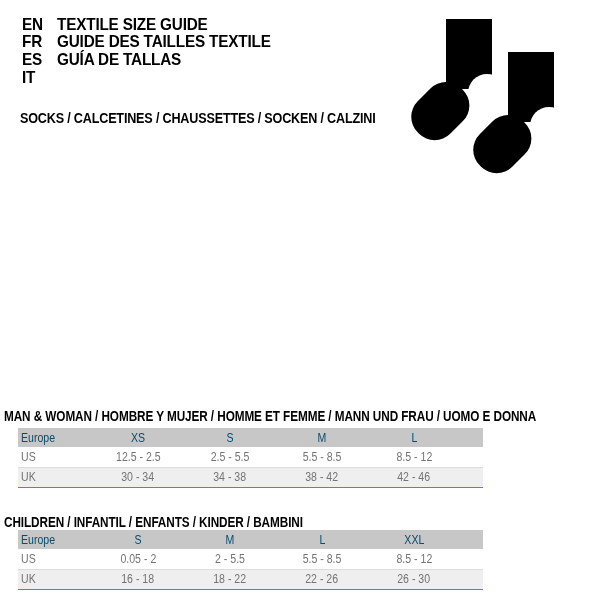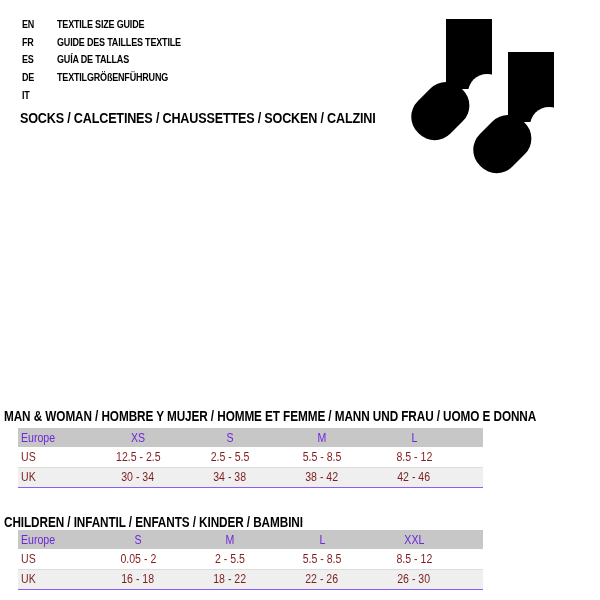--- a/index.html
+++ b/index.html
@@ -8,43 +8,43 @@
   .page { position:relative; width:600px; height:600px; background:#fff; overflow:hidden; }
 
   
   .cnd  { display:inline-block; transform:scaleX(0.9);  transform-origin:0 50%; white-space:nowrap; }
   .cndT { display:inline-block; transform:scaleX(0.84); transform-origin:0 50%; white-space:nowrap; }
   .cndC { display:inline-block; transform:scaleX(0.88); transform-origin:50% 50%; white-space:nowrap; }
   .cndL { display:inline-block; transform:scaleX(0.88); transform-origin:0 50%; white-space:nowrap; }
 
   
   .langs { position:absolute; left:22px; top:16px; }
-  .lang-row { display:flex; height:17.6px; align-items:center; font-size:10px; font-weight:bold; letter-spacing:-0.2px; }
+  .lang-row { display:flex; height:17.6px; align-items:center; font-size:17px; font-weight:bold; letter-spacing:-0.2px; }
   .lang-code { width:35px; flex:0 0 35px; }
   .category { position:absolute; left:20px; top:110px; font-size:14px; font-weight:bold; letter-spacing:-0.2px; }
 
   
   .socks-svg { position:absolute; left:405px; top:15px; }
 
   
   .tbl-title { position:absolute; left:4px; font-size:14px; font-weight:bold; letter-spacing:-0.1px; }
   .t1-title { top:408px; }
   .t2-title { top:514px; }
   table.size { position:absolute; left:18px; width:465px; border-collapse:collapse; table-layout:fixed; }
   .t1 { top:428px; }
   .t2 { top:530px; }
   table.size col.c0 { width:74px; }
   table.size col.cm { width:92px; }
   table.size col.c4 { width:115px; }
   table.size th, table.size td {
-    font-size:12px; font-weight:400; color:#7f1d1d; text-align:center;
+    font-size:12px; font-weight:400; color:#737373; text-align:center;
     vertical-align:middle; padding:0; overflow:hidden;
   }
   table.size thead tr { height:19px; background:#c7c7c7; }
-  table.size thead th { color:#6d28d9; }
+  table.size thead th { color:#0c4a6e; }
   table.size tbody tr { height:20px; }
   table.size tbody tr.row-us { background:#ffffff; border-bottom:1px solid #dcdcdc; }
   table.size tbody tr.row-uk { background:#efefef; border-bottom:1px solid #8b5cf6; }
   table.size th:first-child, table.size td:first-child { text-align:left; padding-left:3px; }
   table.size th:last-child, table.size td:last-child { padding-right:23px; }
 </style>
 </head>
 <body>
 
 <div class="page">
@@ -54,24 +54,20 @@
       <span class="lang-code"><span class="cnd">EN</span></span>
       <span><span class="cnd">TEXTILE SIZE GUIDE</span></span>
     </div>
     <div class="lang-row">
       <span class="lang-code"><span class="cnd">FR</span></span>
       <span><span class="cnd">GUIDE DES TAILLES TEXTILE</span></span>
     </div>
     <div class="lang-row">
       <span class="lang-code"><span class="cnd">ES</span></span>
       <span><span class="cnd">GUÍA DE TALLAS</span></span>
-    </div>
-    <div class="lang-row">
-      <span class="lang-code"><span class="cnd">DE</span></span>
-      <span><span class="cnd">TEXTILGRÖßENFÜHRUNG</span></span>
     </div>
     <div class="lang-row">
       <span class="lang-code"><span class="cnd">IT</span></span>
     </div>
   </div>
 
   <div class="category">
     <span class="cnd">SOCKS / CALCETINES / CHAUSSETTES / SOCKEN / CALZINI</span>
   </div>
 

